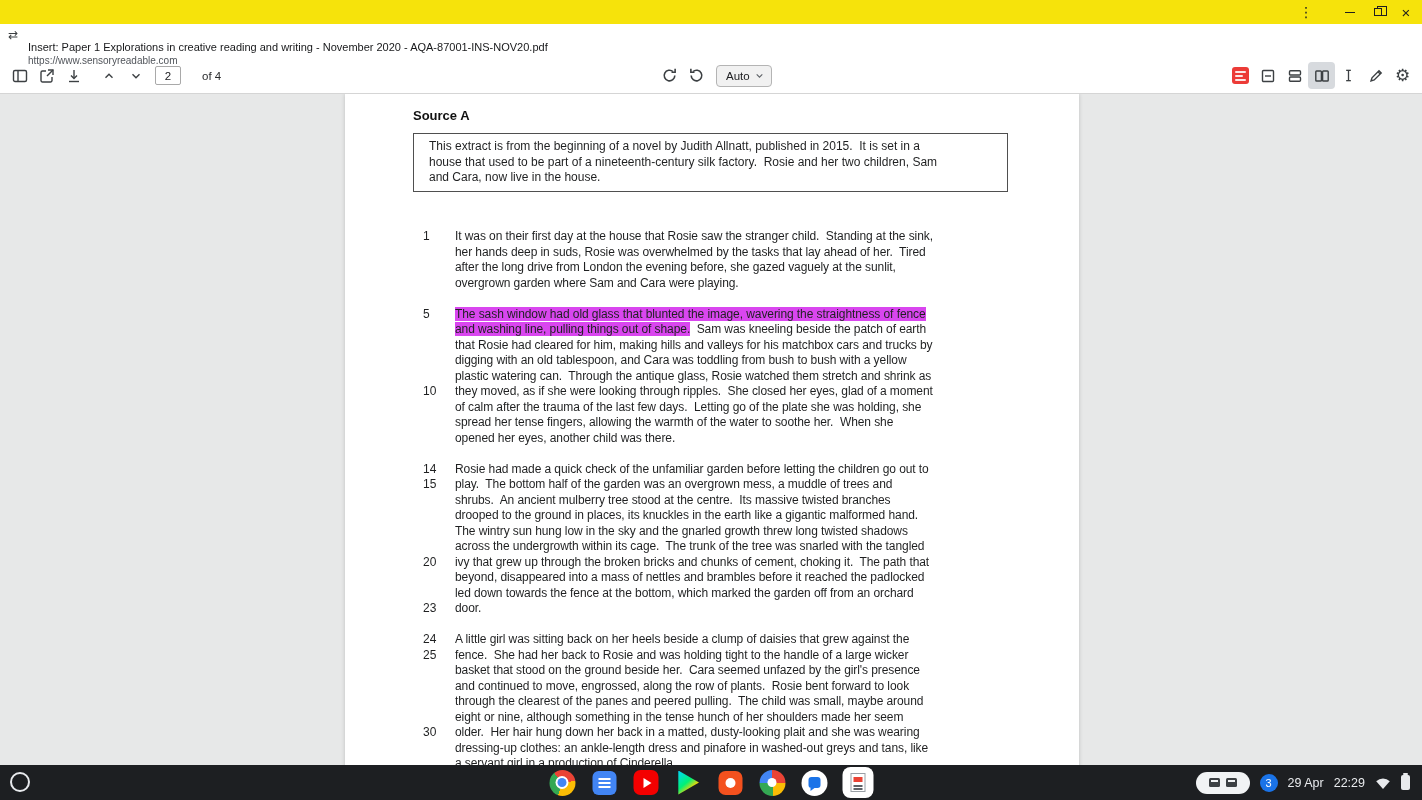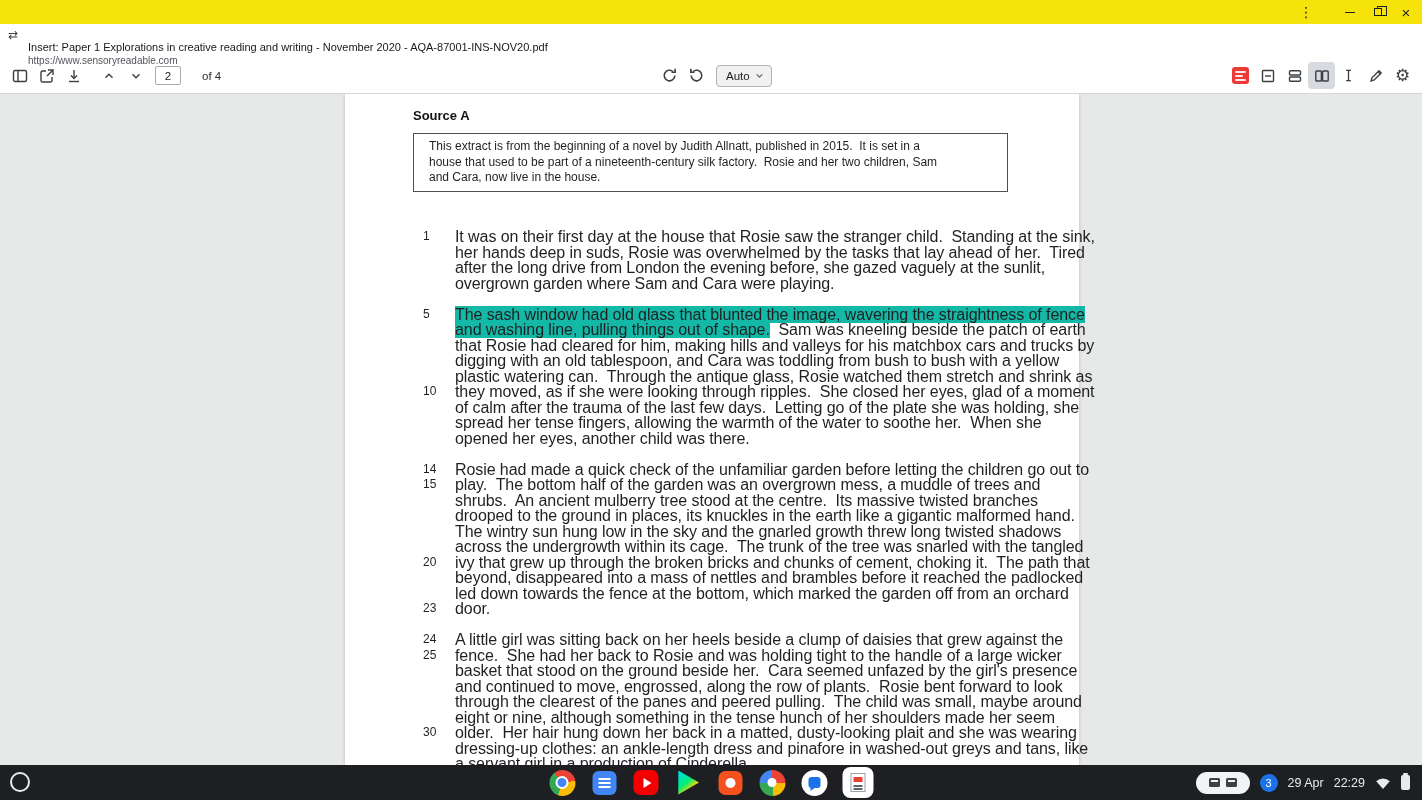--- a/index.html
+++ b/index.html
@@ -43,22 +43,22 @@
   
   .viewer { position:absolute; top:94px; left:0; width:1422px; height:671px; background:#e7e8e8; overflow:hidden; z-index:1; }
   .page { position:absolute; left:345px; top:0; width:734px; height:700px; background:#ffffff; box-shadow:0 0 4px rgba(0,0,0,.18); }
   .heading { position:absolute; left:68px; top:14px; font-size:13px; font-weight:700; color:#111; }
   .intro-box { position:absolute; left:68px; top:39px; width:595px; border:1px solid #4f4f4f; padding:5px 15px; }
   .intro-line { font-size:12px; line-height:15.5px; white-space:pre; color:#1f2021; }
   .doc-body { position:absolute; left:0; top:135px; width:734px; }
   .para { margin-bottom:15.5px; }
   .line { display:flex; height:15.5px; align-items:flex-start; }
   .line-num { flex:0 0 32px; margin-left:78px; font-size:12px; line-height:15.5px; color:#1f2021; }
-  .line-text { flex:0 0 auto; font-size:16px; line-height:15.5px; white-space:pre; color:#1f2021; letter-spacing:-0.08px; }
-  .hl { background:#14b8a6; }
+  .line-text { flex:0 0 auto; font-size:12px; line-height:15.5px; white-space:pre; color:#1f2021; letter-spacing:-0.08px; }
+  .hl { background:#d946ef; }
 
   
   .shelf { position:absolute; bottom:0; left:0; width:1422px; height:35px; background:#1d1f22; z-index:40; }
   .launcher { position:absolute; left:10px; top:7px; width:20px; height:20px; border:2px solid #e8eaed; border-radius:50%; }
   .shelf-center { position:absolute; left:50%; top:0; height:35px; transform:translateX(-50%); display:flex; align-items:center; gap:15px; }
   .app { width:27px; height:27px; display:flex; align-items:center; justify-content:center; }
   .icon-chrome { width:26px; height:26px; border-radius:50%; background:conic-gradient(from -40deg,#ea4335 0 120deg,#fbbc05 120deg 240deg,#34a853 240deg 360deg); display:flex; align-items:center; justify-content:center; }
   .icon-chrome .ring { width:13px; height:13px; border-radius:50%; background:#fff; display:flex; align-items:center; justify-content:center; }
   .icon-chrome .core { width:9px; height:9px; border-radius:50%; background:#4285f4; }
   .icon-docs { width:24px; height:24px; border-radius:6px; background:#4285f4; display:flex; align-items:center; justify-content:center; }

